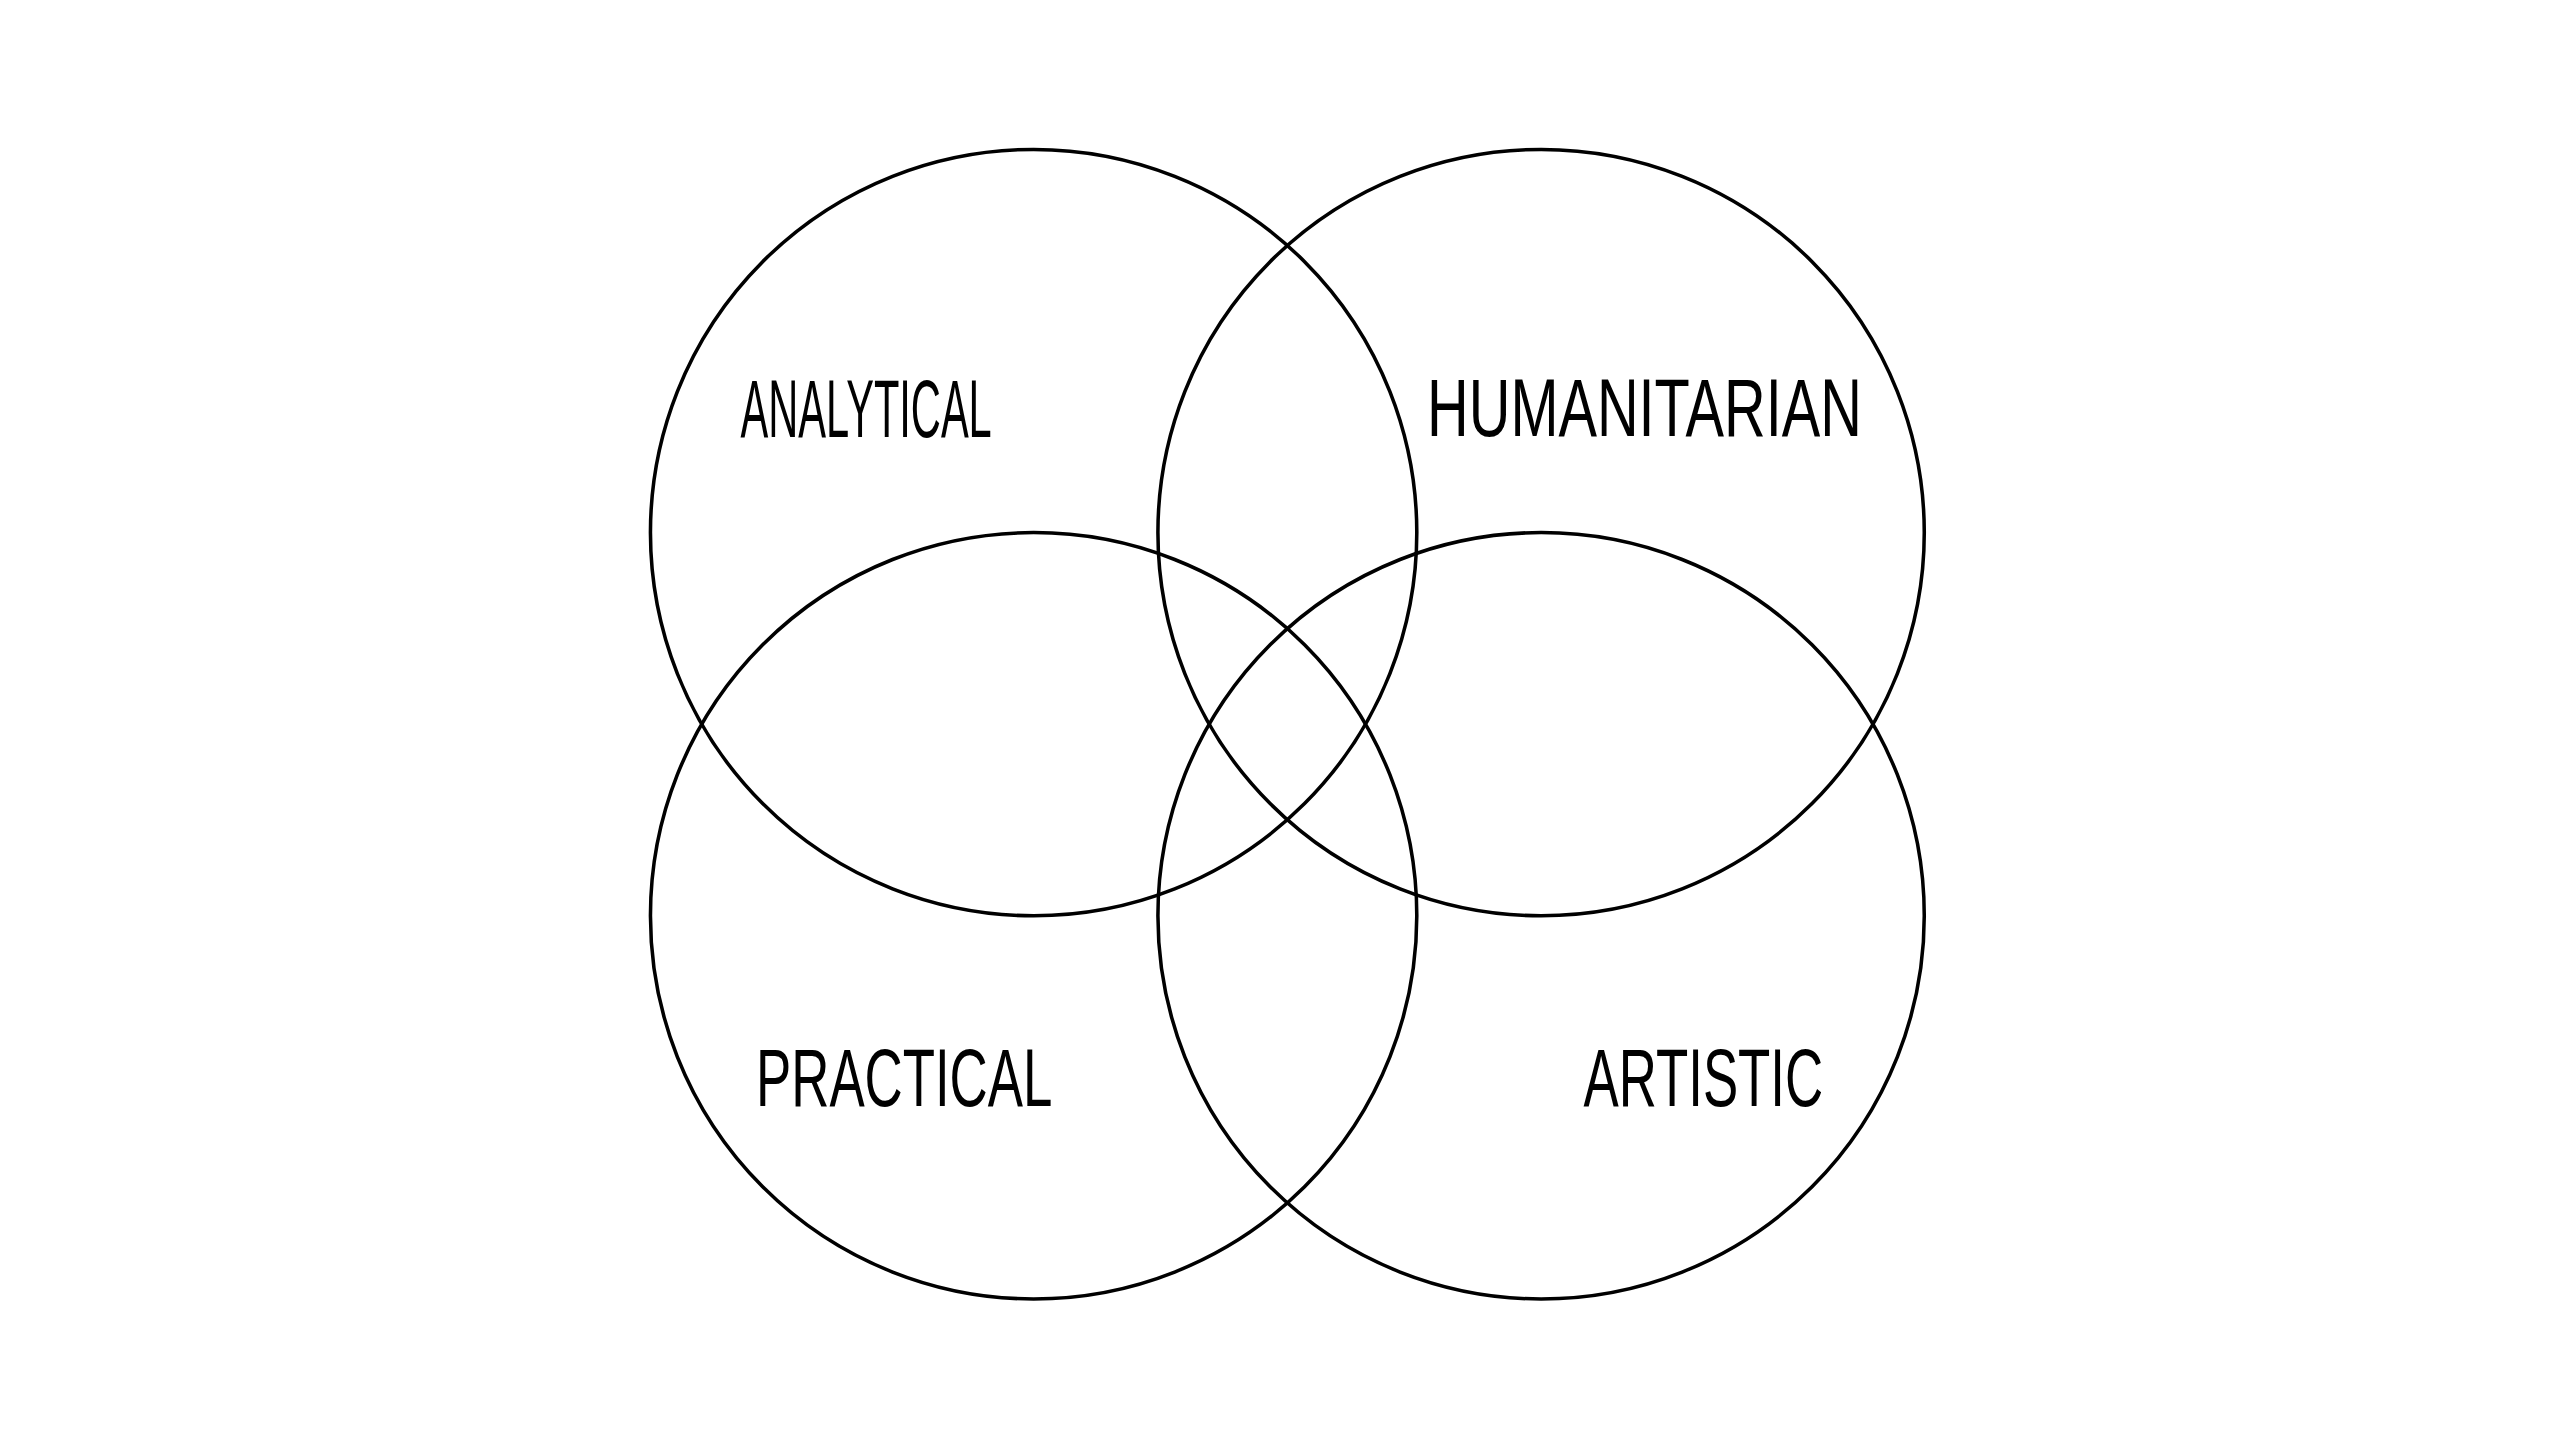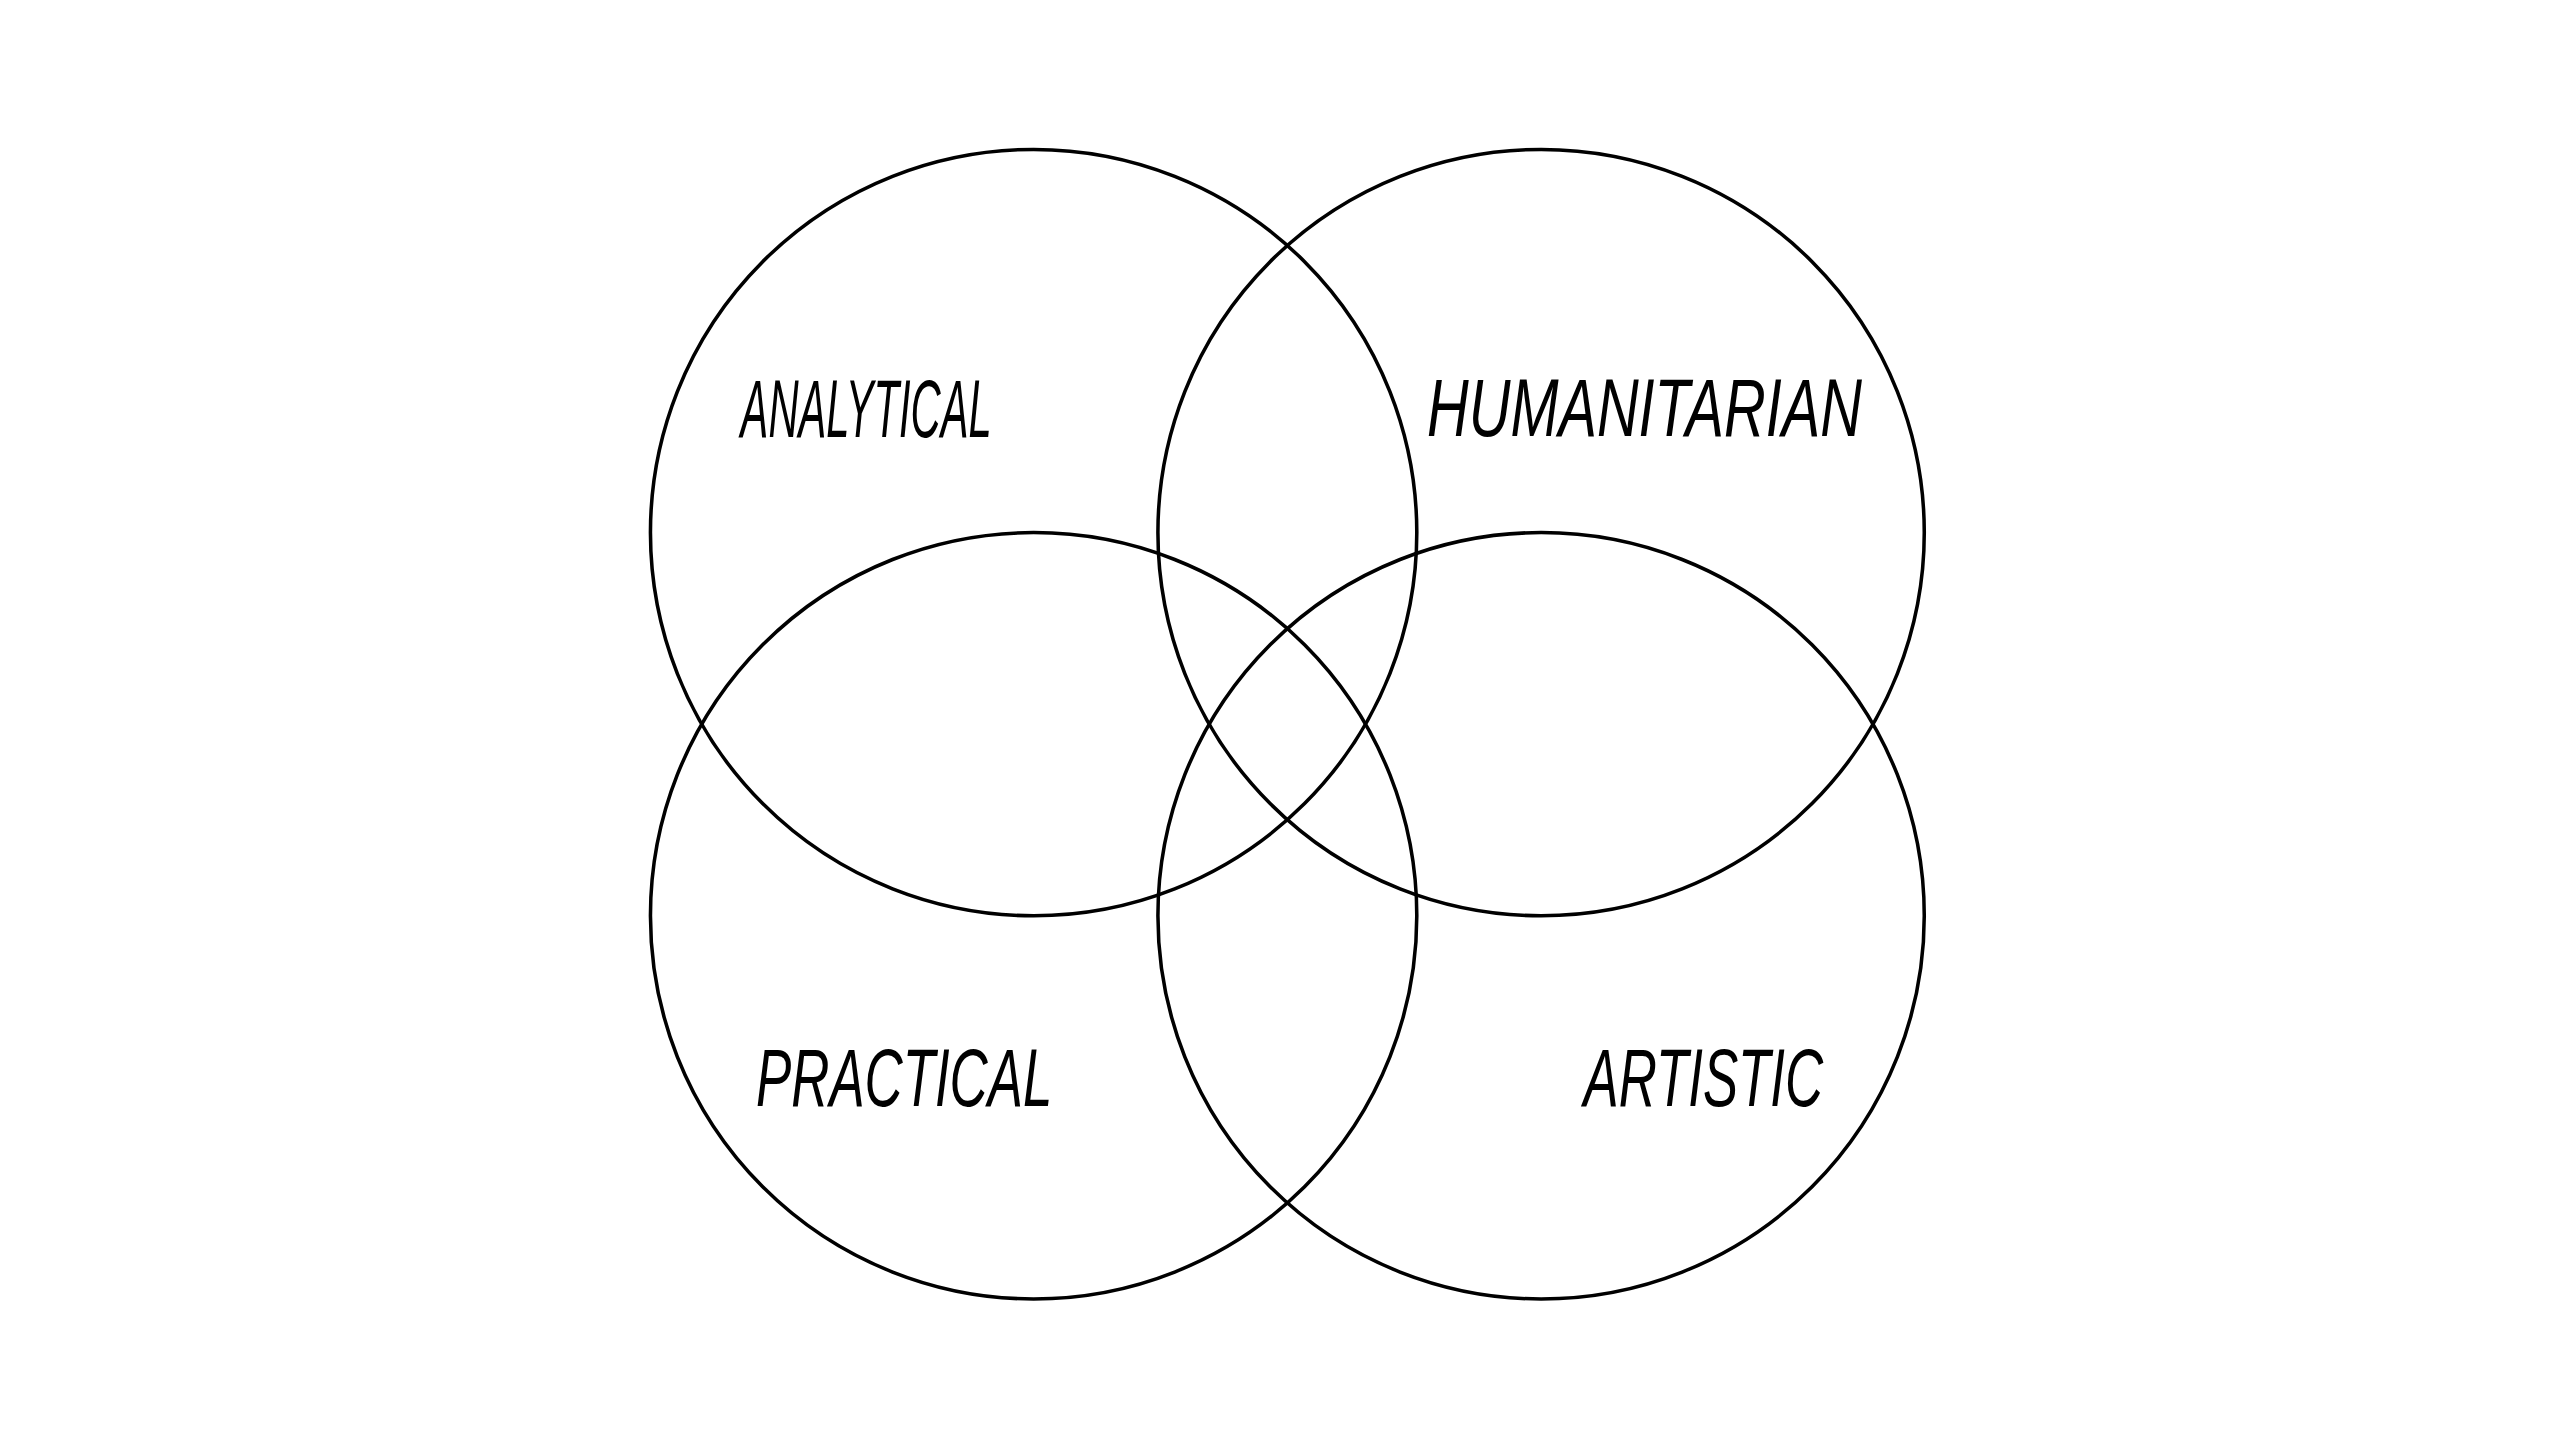--- a/index.html
+++ b/index.html
@@ -1,17 +1,17 @@
 <!DOCTYPE html>
 <html style="font-size:10.3px"><head>
   <meta charset="utf-8">
   <style>
     html, body { margin: 0; padding: 0; background: #ffffff; }
     body { width: 2576px; height: 1449px; overflow: hidden; }
-    #canvas { position: absolute; left: 0; top: 0; width: 2576px; height: 1449px; font-style: italic; }
+    #canvas { position: absolute; left: 0; top: 0; width: 2576px; height: 1449px; }
     svg text {
       font-family: "Liberation Sans", "DejaVu Sans", sans-serif;
       font-weight: 400;
     }
   </style>
 </head>
 <body>
 
 <div id="canvas">
   <svg id="venn" width="2576" height="1449" viewBox="0 0 4000 2250" xmlns="http://www.w3.org/2000/svg">

